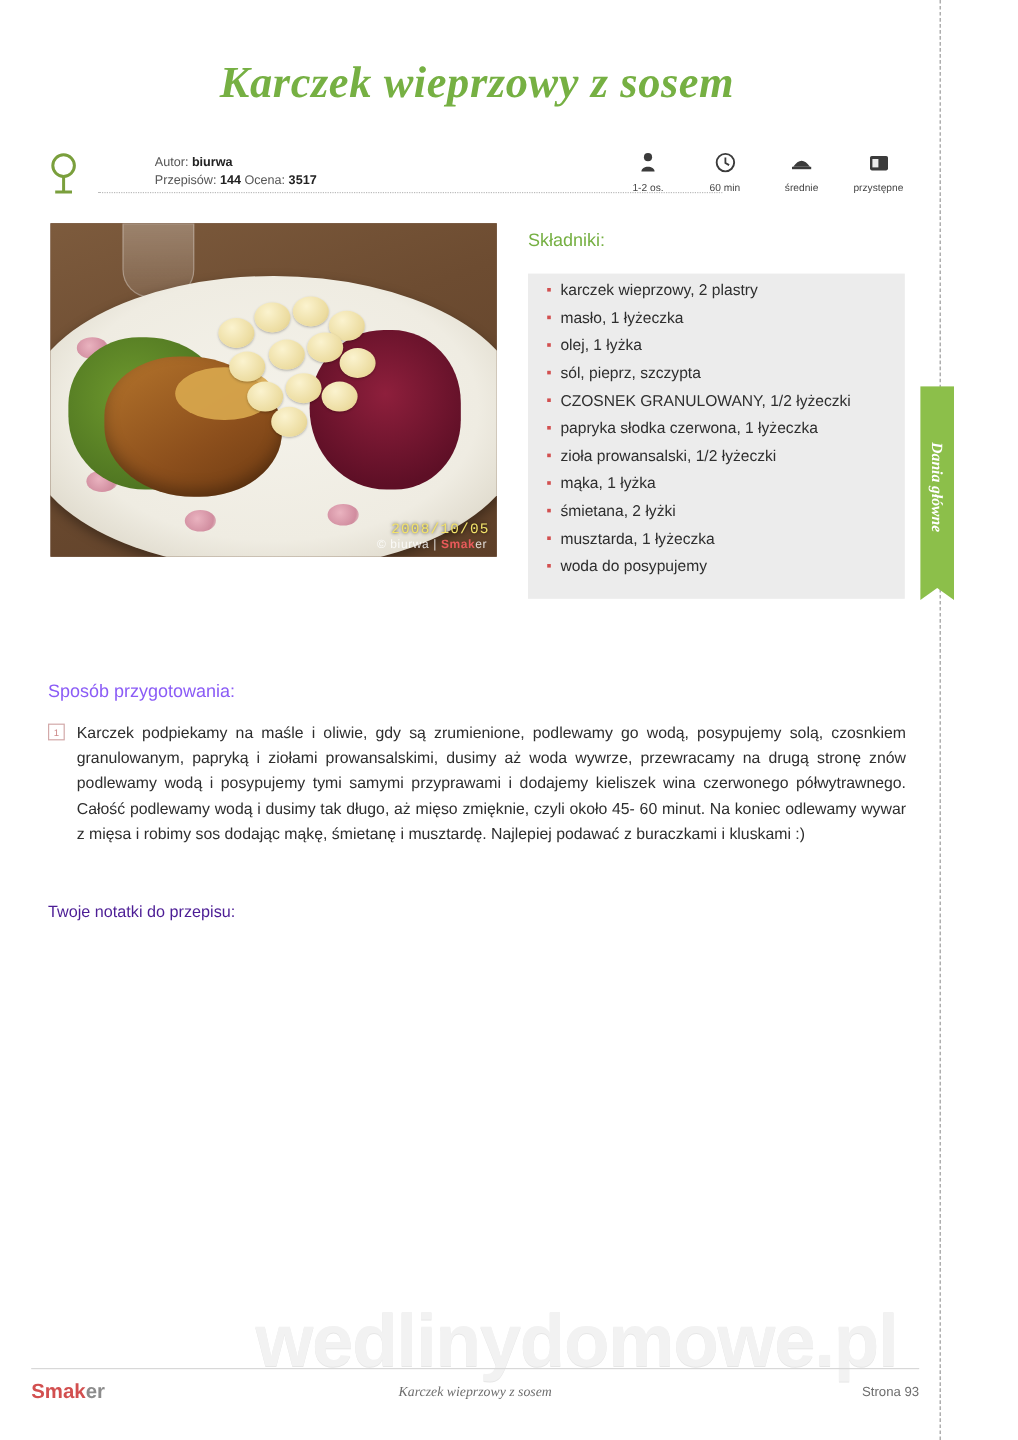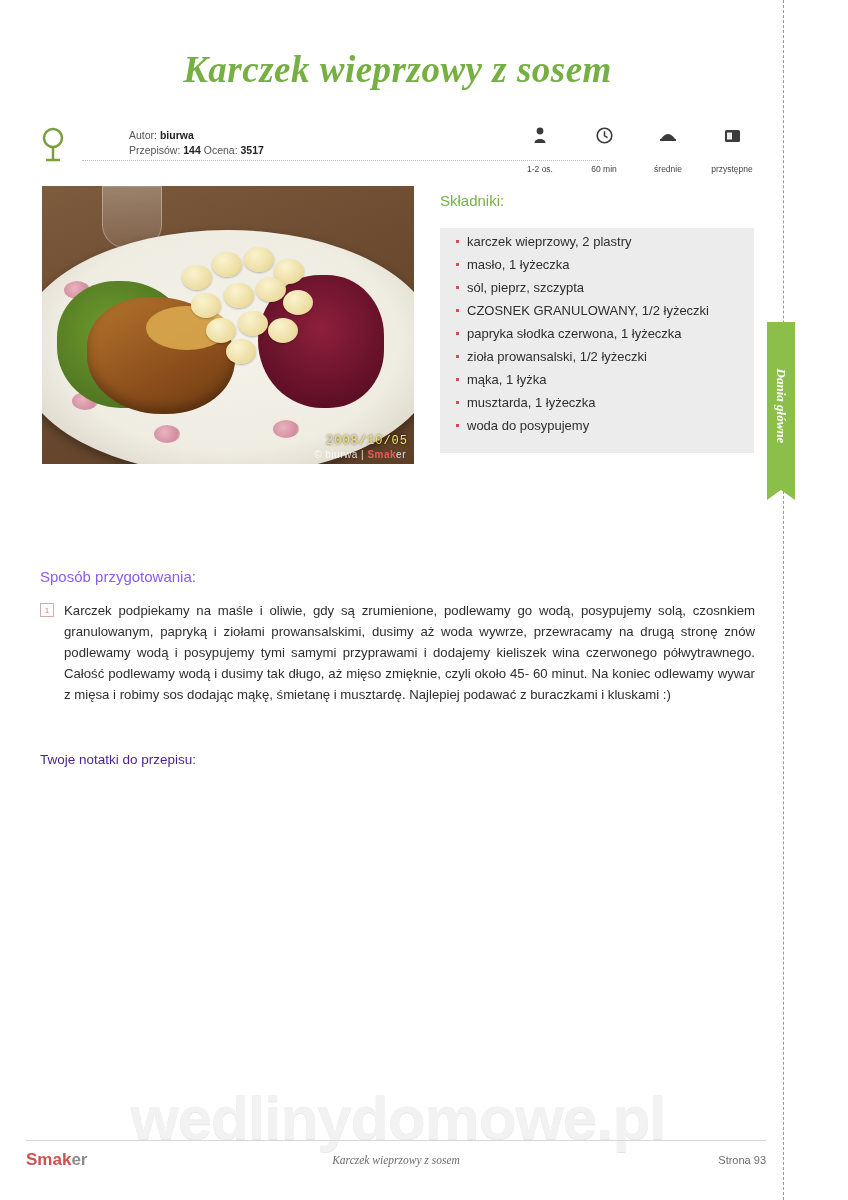--- a/index.html
+++ b/index.html
@@ -92,21 +92,21 @@
     font-size: 8.5px;
     color: #444;
   }
   .meta-item .glyph {
     display: block;
     height: 22px;
     line-height: 22px;
     font-size: 17px;
     color: #3b3b3b;
   }
-  .meta-item .mlabel { display: block; margin-top: 15px; white-space: nowrap; }
+  .meta-item .mlabel { display: block; margin-top: 2px; white-space: nowrap; }
 
   
   .photo {
     position: absolute;
     left: 42px;
     top: 186px;
     width: 372px;
     height: 278px;
     overflow: hidden;
     background: #6a4a33;
@@ -312,21 +312,21 @@
     font-size: 13.5px;
     color: #4c1d95;
   }
 
   
   .big-watermark {
     position: absolute;
     left: 48px;
     top: 1082px;
     width: 700px;
-    text-align: center;
+    text-align: right;
     font-size: 62px;
     font-weight: bold;
     letter-spacing: -1px;
     color: #f2f2f2;
     text-shadow: 0 1px 0 #e6e6e6;
     white-space: nowrap;
   }
 
   
   .footer-rule {
@@ -470,25 +470,27 @@
     <div class="watermark">
       <span>© biurwa | </span><span class="sm-red">Smak</span><span>er</span>
     </div>
   </div>
 
   <div class="ing-heading">Składniki:</div>
   <div class="ing-box">
     <ul>
       <li>karczek wieprzowy, 2 plastry</li>
       <li>masło, 1 łyżeczka</li>
+      <li>olej, 1 łyżka</li>
       <li>sól, pieprz, szczypta</li>
       <li>CZOSNEK GRANULOWANY, 1/2 łyżeczki</li>
       <li>papryka słodka czerwona, 1 łyżeczka</li>
       <li>zioła prowansalski, 1/2 łyżeczki</li>
       <li>mąka, 1 łyżka</li>
+      <li>śmietana, 2 łyżki</li>
       <li>musztarda, 1 łyżeczka</li>
       <li>woda do posypujemy</li>
     </ul>
   </div>
 
   <div class="side-tab">
     <span class="tab-text">Dania główne</span>
   </div>
 
   <div class="prep-heading">Sposób przygotowania:</div>

